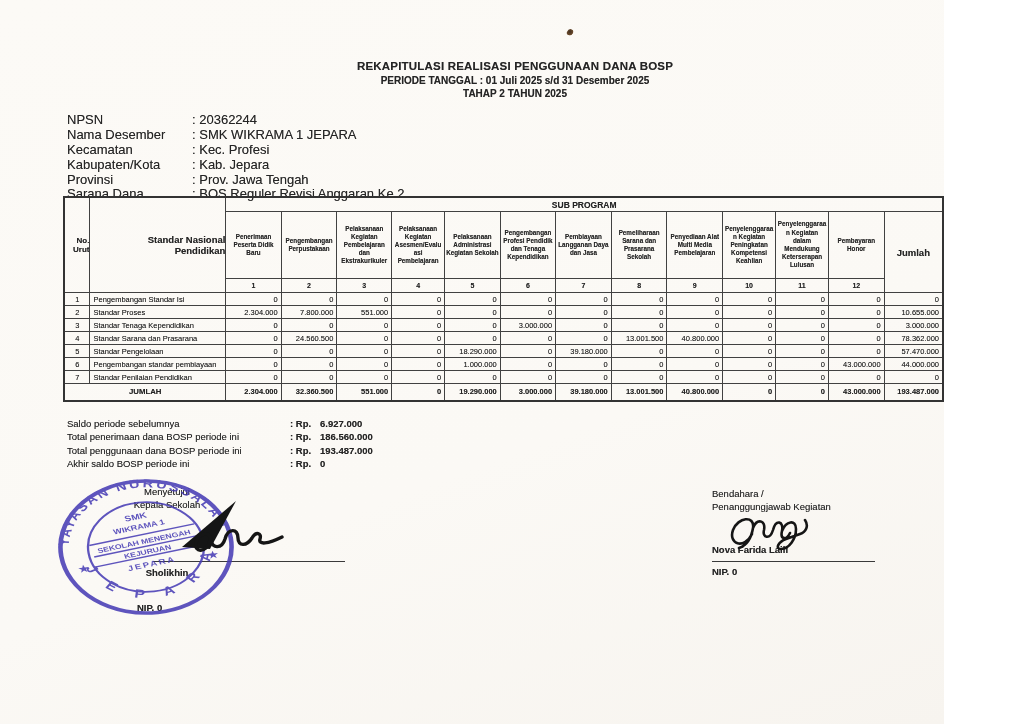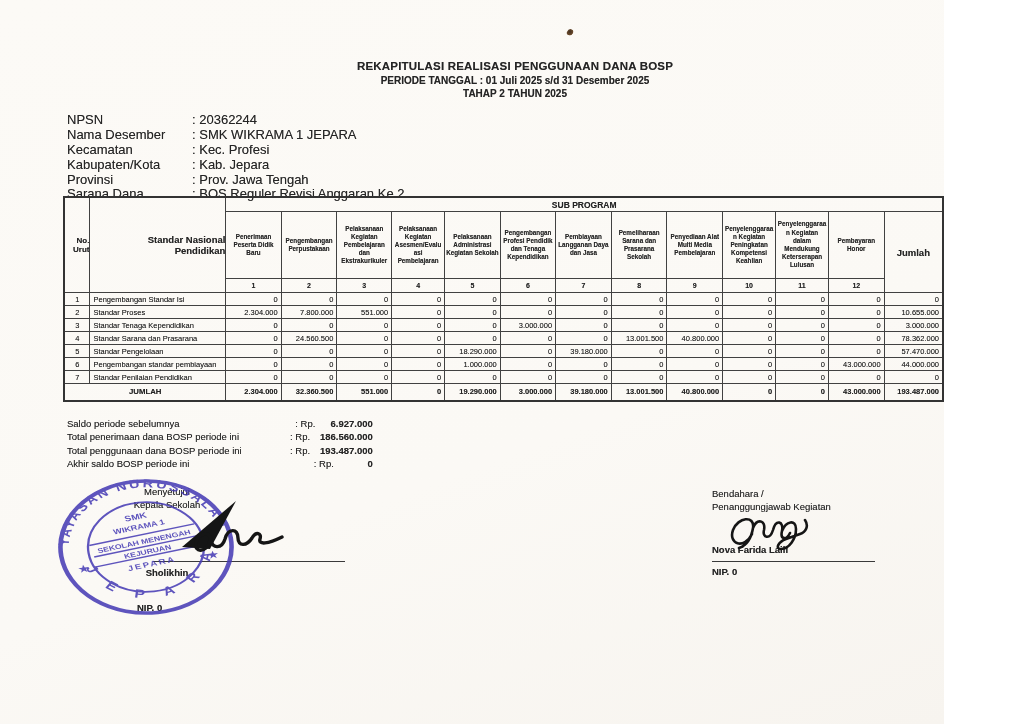--- a/index.html
+++ b/index.html
@@ -35,23 +35,23 @@
   td.c-no{ font-size:7.5px; text-align:center; }
   td.c-label{ font-size:7.5px; text-align:left; padding-left:3px; }
   td.c-val{ font-size:7.5px; text-align:right; padding-right:3px; }
   .main-table tbody tr{ height:13px; }
   .main-table tfoot tr{ height:17px; }
   .main-table tfoot td{ font-weight:bold; }
   td.t-label{ font-size:7.8px; text-align:center; }
 
   
   .summary-block{ position:absolute; left:67px; top:418px; }
-  .summary-row{ display:flex; height:13.4px; font-size:9.5px;justify-content:space-between; }
+  .summary-row{ display:flex; height:13.4px; font-size:9.5px; }
   .summary-label{ width:223px; }
-  .summary-prefix{ width:30px; font-weight:normal; }
+  .summary-prefix{ width:30px; font-weight:bold; }
   .summary-amount{ font-weight:bold; }
 
   
   .sig-left-head{ position:absolute; left:92px; top:485px; width:150px; text-align:center; font-size:9.5px; line-height:13px; }
   .sig-left-name{ position:absolute; left:92px; top:541px; width:150px; text-align:center; font-size:9.5px; font-weight:bold; }
   .sig-left-line{ position:absolute; left:153px; top:561px; width:192px; border-top:1.5px solid #3a3a3a; }
   .sig-left-nip{ position:absolute; left:137px; top:565px; font-size:9.5px; font-weight:bold; }
   .sig-right-head{ position:absolute; left:712px; top:487px; font-size:9.5px; line-height:13px; }
   .sig-right-name{ position:absolute; left:712px; top:544px; font-size:9.5px; font-weight:bold; }
   .sig-right-line{ position:absolute; left:712px; top:561px; width:163px; border-top:1.5px solid #3a3a3a; }

